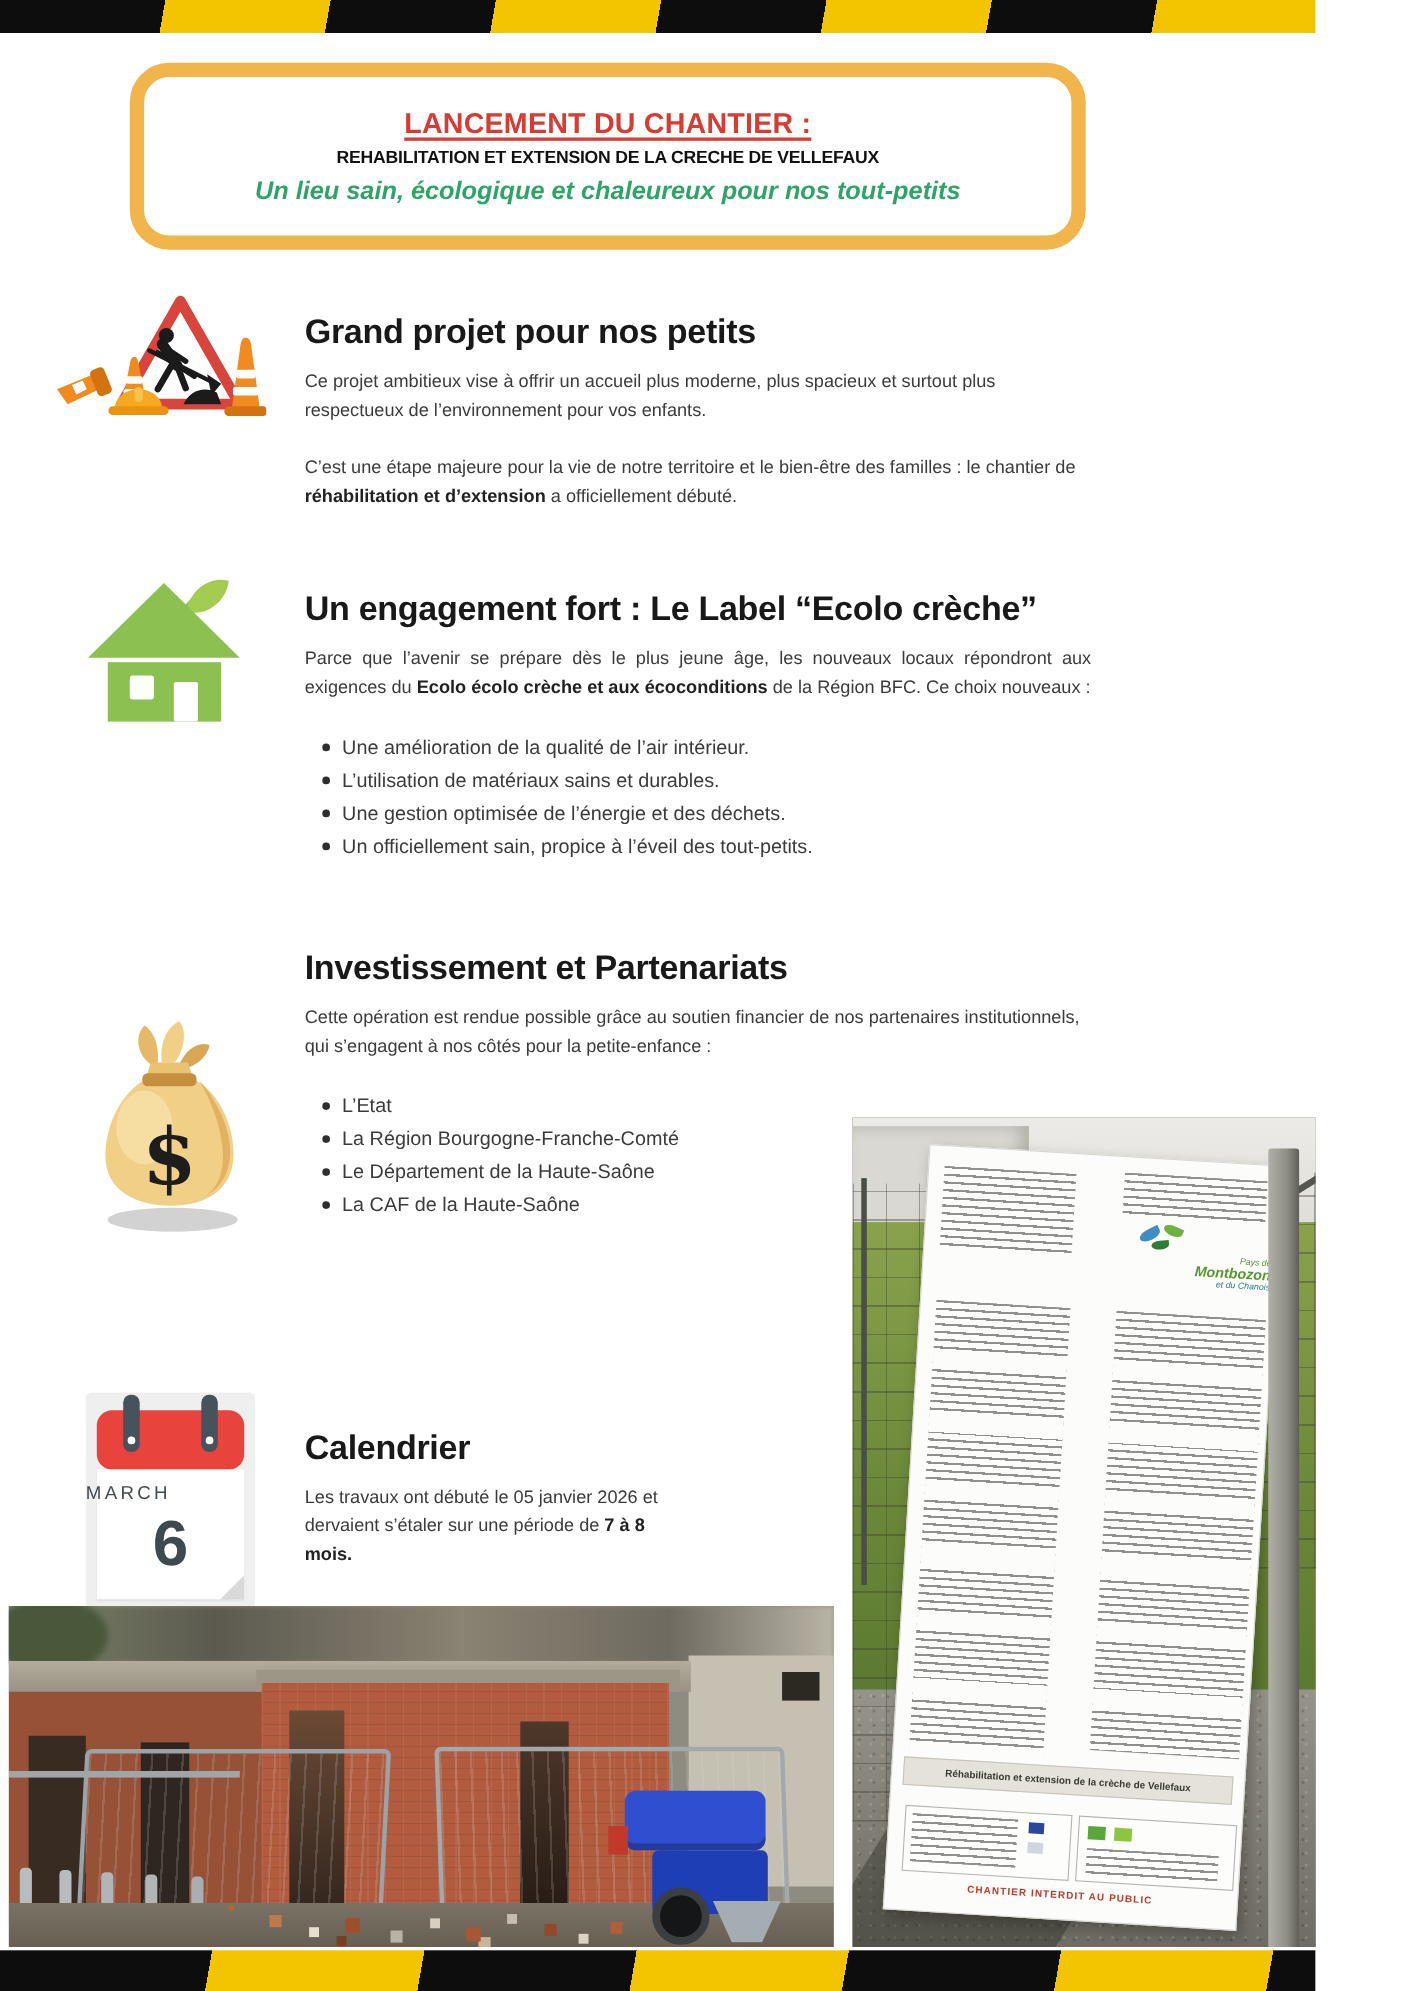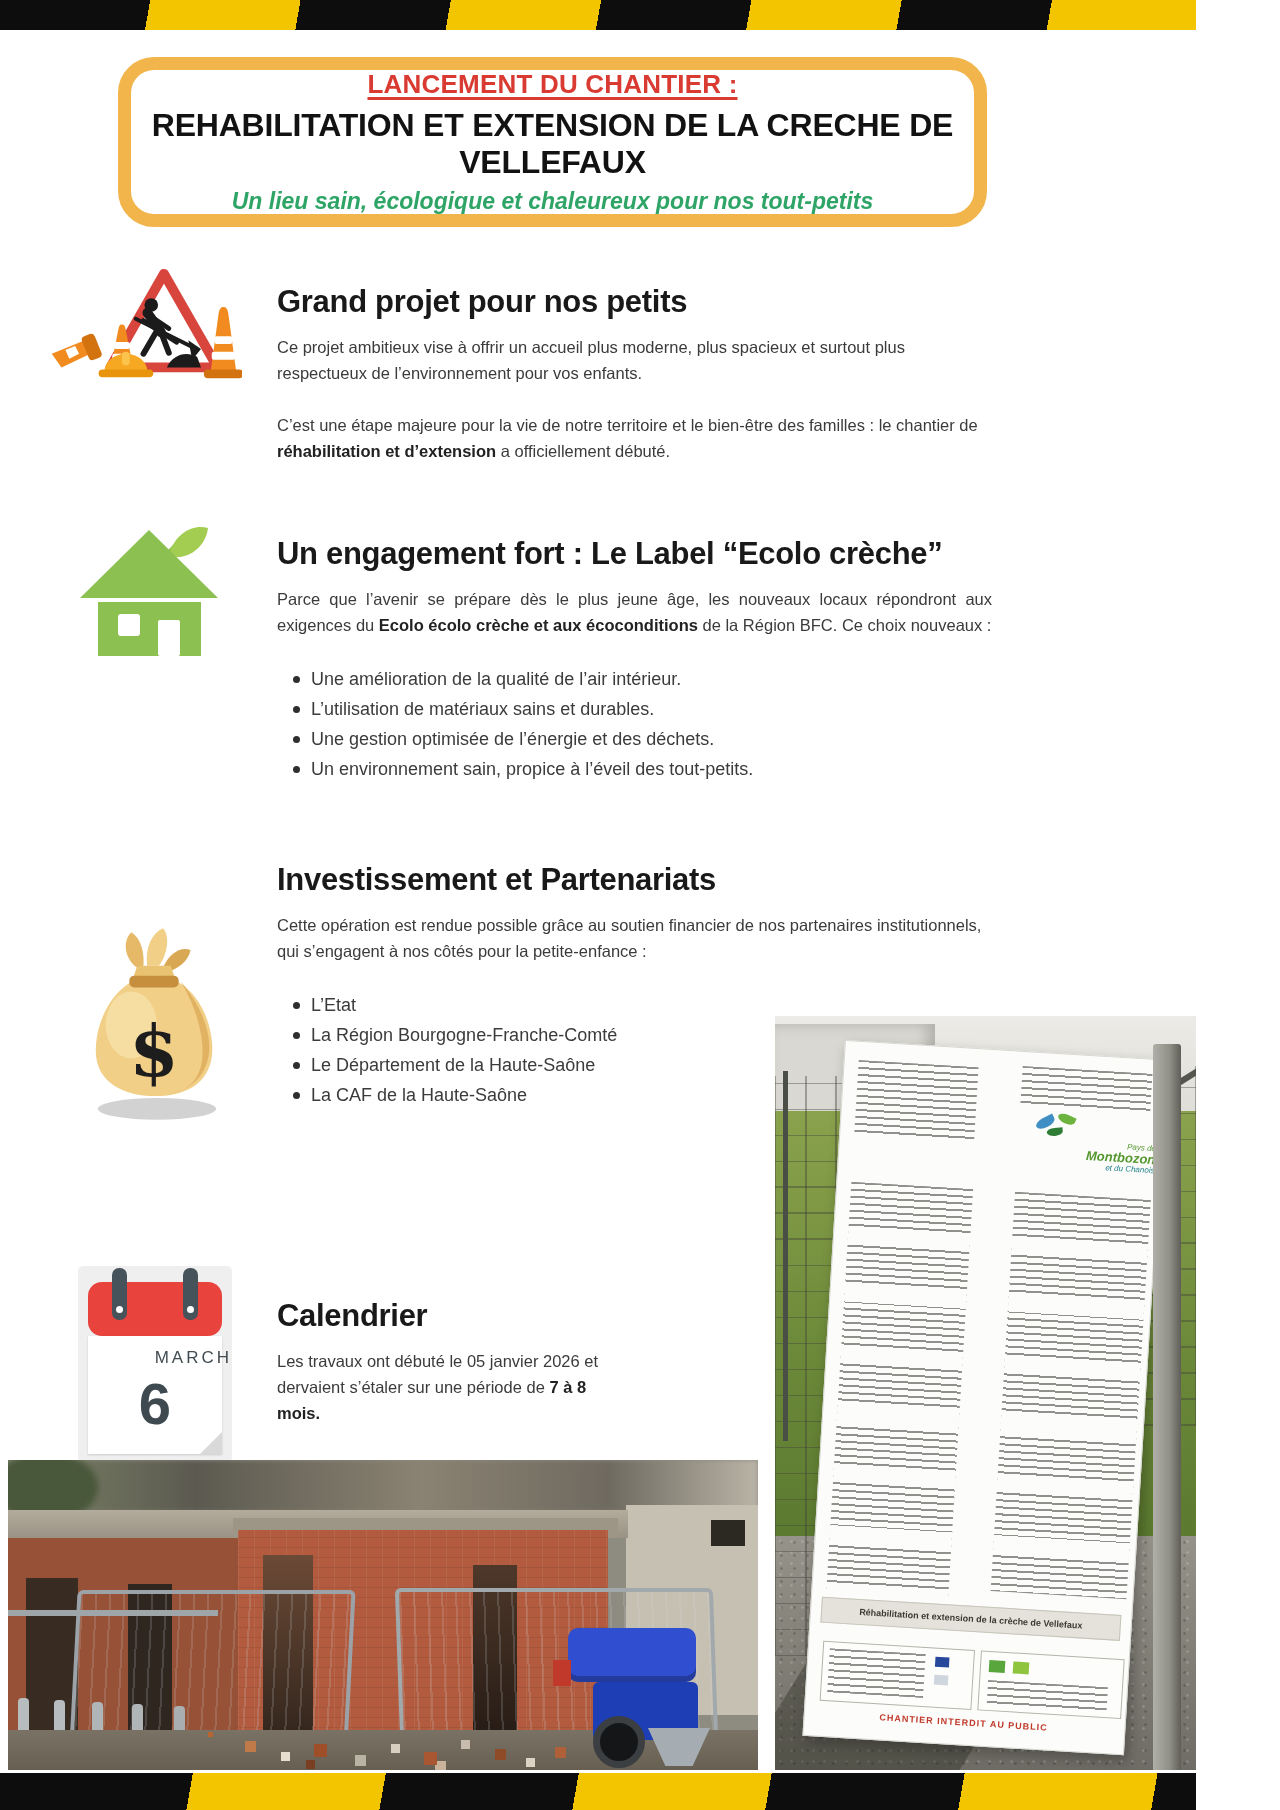--- a/index.html
+++ b/index.html
@@ -9,41 +9,41 @@
 
   
   .hazard{left:0;right:0;background:repeating-linear-gradient(100deg,#0d0d0d 0 148px,#f2c500 148px 296px);}
   .hazard-top{top:0;height:30px;}
   .hazard-bottom{bottom:0;height:37px;background:repeating-linear-gradient(100deg,#0d0d0d 0 190px,#f2c500 190px 380px);}
 
   
   .header-box{left:118px;top:57px;width:843px;height:144px;border:13px solid #F1B54C;border-radius:36px;
       background:#fff;display:flex;flex-direction:column;justify-content:center;align-items:center;gap:7px;text-align:center;}
   .h-red{color:#D93A31;font-size:26px;font-weight:800;text-decoration:underline;text-decoration-thickness:2.5px;text-underline-offset:4px;letter-spacing:.2px;}
-  .h-black{color:#121212;font-size:32px;font-weight:800;letter-spacing:-.2px;}
+  .h-black{color:#121212;font-size:16px;font-weight:800;letter-spacing:-.2px;}
   .h-green{color:#2EA566;font-size:23px;font-style:italic;font-weight:600;}
 
   
   .sec{width:715px;}
   .sec-h{font-size:31px;font-weight:800;color:#191919;letter-spacing:-.3px;margin:0 0 14px 0;}
   .sec p{font-size:16.5px;line-height:26px;margin:0 0 26px 0;color:#3b3b3b;}
   .just{text-align:justify;}
   .sec ul{margin:14px 0 0 0;padding:0 0 0 34px;}
   .sec li{list-style:none;position:relative;font-size:18px;line-height:30px;color:#3b3b3b;}
   .sec li::before{content:'';position:absolute;left:-18px;top:12px;width:7px;height:7px;border-radius:50%;background:#2e2e2e;}
   b{font-weight:700;color:#222;}
 
   
   .cal{left:78px;top:1266px;width:154px;height:196px;background:#efefef;border-radius:5px;}
   .cal-red{position:absolute;left:10px;right:10px;top:16px;height:54px;background:#E8433C;border-radius:14px;}
   .cal-pin{position:absolute;top:2px;width:15px;height:52px;background:#47535A;border-radius:7px;}
   .cal-pin::after{content:'';position:absolute;left:4px;top:38px;width:7px;height:7px;border-radius:50%;background:#fff;}
   .cal-sheet{position:absolute;left:10px;right:10px;top:70px;bottom:8px;background:#fff;box-shadow:0 1px 2px rgba(0,0,0,.15);}
   .cal-sheet::after{content:'';position:absolute;right:0;bottom:0;width:0;height:0;border-style:solid;border-width:0 0 22px 22px;border-color:transparent transparent #d9d9d9 transparent;}
-  .cal-month{position:absolute;left:0;right:0;top:82px;text-align:right;font-size:17px;letter-spacing:3px;color:#414C52;font-weight:500;}
+  .cal-month{position:absolute;left:0;right:0;top:82px;text-align:left;font-size:17px;letter-spacing:3px;color:#414C52;font-weight:500;}
   .cal-day{position:absolute;left:0;right:0;top:104px;text-align:center;font-size:58px;font-weight:600;color:#3E4A50;}
 
   
   .photo{overflow:hidden;background:#ddd;}
   .tl{background-image:repeating-linear-gradient(180deg,#90908c 0 2px,transparent 2px 7px);}
   .tl-group{background-image:repeating-linear-gradient(180deg,transparent 0 44px,#fcfcfa 44px 60px),repeating-linear-gradient(180deg,#90908c 0 2px,transparent 2px 7px);}
   .mesh{background-image:repeating-linear-gradient(0deg,rgba(62,62,55,.4) 0 1.5px,transparent 1.5px 26px),repeating-linear-gradient(90deg,rgba(62,62,55,.4) 0 1.5px,transparent 1.5px 30px);}
   .sign{background:#fcfcfa;border:1px solid #d8d8d2;box-shadow:4px 6px 14px rgba(0,0,0,.28);transform:rotate(3.5deg);transform-origin:top left;}
   .sign-hl{background:#e4e2da;border:1px solid #c6c4ba;text-align:center;font-size:9px;font-weight:700;color:#3b3b33;line-height:24px;}
   .sign-warn{text-align:center;font-size:9px;font-weight:700;color:#C0392B;letter-spacing:1px;}
@@ -105,21 +105,21 @@
       <rect x="86" y="104" width="22" height="36" rx="2" fill="#fff"></rect>
     </svg>
   </span>
   <div class="ab sec" style="left:277px;top:536px;">
     <h2 class="sec-h">Un engagement fort : Le Label “Ecolo crèche”</h2>
     <p class="just"><span>Parce que l’avenir se prépare dès le plus jeune âge, les nouveaux locaux répondront aux exigences du </span><b>Ecolo écolo crèche et aux écoconditions</b><span> de la Région BFC. Ce choix nouveaux :</span></p>
     <ul>
       <li>Une amélioration de la qualité de l’air intérieur.</li>
       <li>L’utilisation de matériaux sains et durables.</li>
       <li>Une gestion optimisée de l’énergie et des déchets.</li>
-      <li>Un environnement sain, propice à l’éveil des tout-petits.</li>
+      <li>Un officiellement sain, propice à l’éveil des tout-petits.</li>
     </ul>
   </div>
 
   <span class="ab" style="left:80px;top:926px;">
     <svg width="148" height="198" viewBox="0 0 150 200">
       <ellipse cx="78" cy="185" rx="60" ry="11" fill="#d2d2d2"></ellipse>
       <path d="M58,42 C46,34 42,16 52,6 C62,12 66,28 64,42 Z" fill="#E5B967"></path>
       <path d="M68,40 C66,22 72,8 84,2 C92,10 88,30 80,40 Z" fill="#F1CF87"></path>
       <path d="M84,42 C90,28 102,20 112,24 C110,36 98,44 88,46 Z" fill="#D9A854"></path>
       <path d="M58,40 L92,40 L98,58 L52,58 Z" fill="#E9C272"></path>

